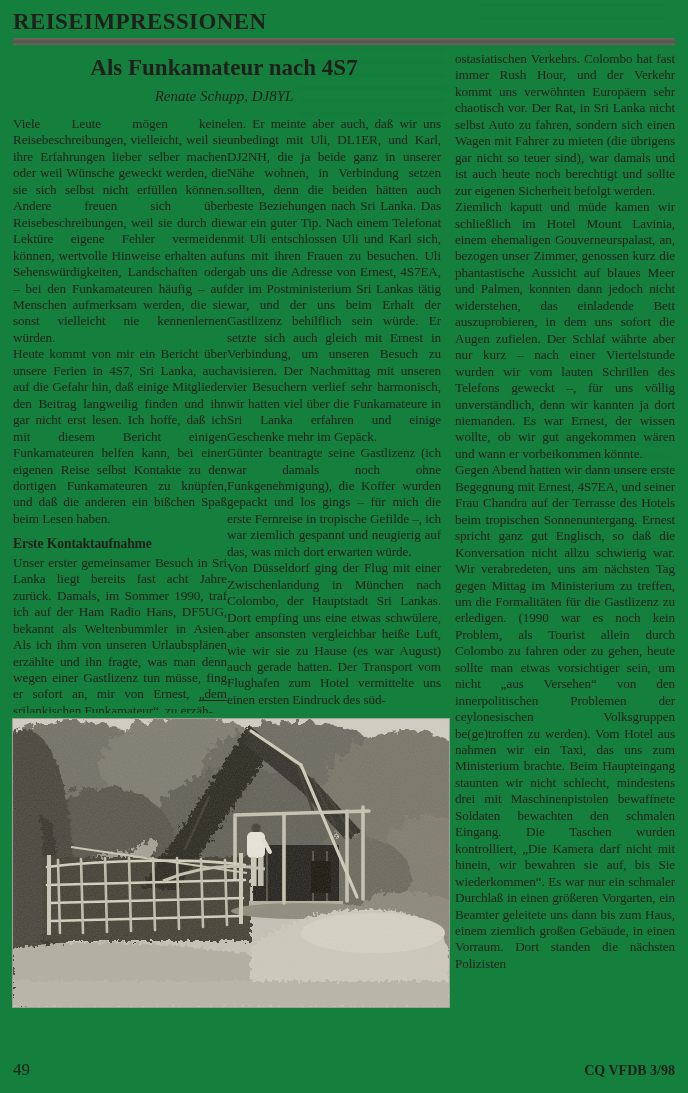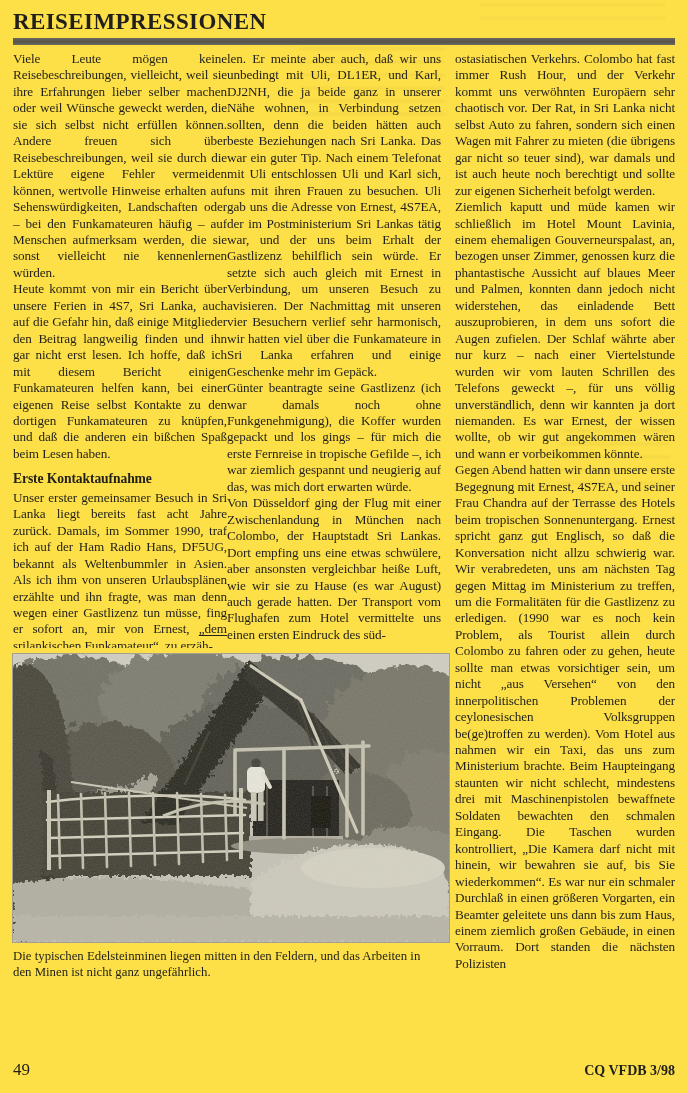--- a/index.html
+++ b/index.html
@@ -1,16 +1,16 @@
 <!DOCTYPE html>
 <html><head>
 <meta charset="utf-8">
 <style>
   html,body{margin:0;padding:0;background:#6e6e6e;}
-  .page{position:relative;width:688px;height:1093px;margin:0 auto;background:#fde047;
+  .page{position:relative;width:688px;height:1093px;margin:0 auto;background:#15803d;
         font-family:"Liberation Serif",serif;color:#201f1b;overflow:hidden;
         box-shadow:0 0 6px rgba(0,0,0,.4);}
   .inner{padding:9px 13px 0 13px;}
   .kicker{font-size:23px;font-weight:bold;letter-spacing:.4px;line-height:26px;}
   .rule{height:7px;margin-top:3px;background:linear-gradient(180deg,#6b6962 0%,#565349 55%,#6b6962 100%);}
   .content{display:flex;gap:6px;margin-top:6px;}
   .left-group{width:436px;flex:0 0 436px;}
   .titleblock{text-align:center;margin:3px 14px 11px 0;}
   .title{font-size:23px;font-weight:bold;line-height:27px;}
   .byline{font-size:15px;font-style:italic;margin-top:6px;line-height:18px;}
@@ -41,20 +41,24 @@
   <div class="bleed bleed1"></div>
   <div class="bleed bleed2"></div>
   <div class="bleed bleed3"></div>
 
   <div class="inner">
     <div class="kicker">REISEIMPRESSIONEN</div>
     <div class="rule"></div>
 
     <div class="content">
       <div class="left-group">
+        <div class="titleblock">
+          <div class="title">Als Funkamateur nach 4S7</div>
+          <div class="byline">Renate Schupp, DJ8YL</div>
+        </div>
 
         <div class="cols">
           <div class="col colA">
             <p class="body-p">Viele Leute mögen keine Reisebeschreibungen, vielleicht, weil sie ihre Erfahrungen lieber selber machen oder weil Wünsche geweckt werden, die sie sich selbst nicht erfüllen können. Andere freuen sich über Reisebeschreibungen, weil sie durch die Lektüre eigene Fehler vermeiden können, wertvolle Hinweise erhalten auf Sehenswürdigkeiten, Landschaften oder – bei den Funkamateuren häufig – auf Menschen aufmerksam werden, die sie sonst vielleicht nie kennenlernen würden.</p>
             <p class="body-p">Heute kommt von mir ein Bericht über unsere Ferien in 4S7, Sri Lanka, auch auf die Gefahr hin, daß einige Mitglieder den Beitrag langweilig finden und ihn gar nicht erst lesen. Ich hoffe, daß ich mit diesem Bericht einigen Funkamateuren helfen kann, bei einer eigenen Reise selbst Kontakte zu den dortigen Funkamateuren zu knüpfen, und daß die anderen ein bißchen Spaß beim Lesen haben.</p>
             <p class="subhead">Erste Kontaktaufnahme</p>
             <p class="body-p"><span>Unser erster gemeinsamer Besuch in Sri Lanka liegt bereits fast acht Jahre zurück. Damals, im Sommer 1990, traf ich auf der Ham Radio Hans, DF5UG, bekannt als Weltenbummler in Asien. Als ich ihm von unseren Urlaubsplänen erzählte und ihn fragte, was man denn wegen einer Gastlizenz tun müsse, fing er sofort an, mir von Ernest, </span><u>„dem srilankischen Funkamateur“</u><span>, zu erzäh-</span></p>
           </div>
 
           <div class="col colB">
@@ -169,21 +173,20 @@
 
             <path d="M238,228 C276,196 330,185 382,192 C416,198 436,212 436,242 L436,288 L238,288 Z" fill="#cfccbe" filter="url(#rough2)"></path>
             <ellipse cx="360" cy="214" rx="72" ry="20" fill="#d8d5c6"></ellipse>
 
             <path d="M0,230 C80,218 160,224 238,236 L238,288 L0,288 Z" fill="#b2b0a2" filter="url(#rough2)"></path>
             <rect x="0" y="262" width="436" height="26" fill="#bab7a9" filter="url(#rough2)"></rect>
 
             <rect width="436" height="288" filter="url(#grain)" opacity="0.45"></rect>
           </svg>
         </div>
-        <div class="caption">Die typischen Edelsteinminen liegen mitten in den Feldern, und das Arbeiten in den Minen ist nicht ganz ungefährlich.</div>
       </div>
 
       <div class="col colC">
         <p class="body-p">ostasiatischen Verkehrs. Colombo hat fast immer Rush Hour, und der Verkehr kommt uns verwöhnten Europäern sehr chaotisch vor. Der Rat, in Sri Lanka nicht selbst Auto zu fahren, sondern sich einen Wagen mit Fahrer zu mieten (die übrigens gar nicht so teuer sind), war damals und ist auch heute noch berechtigt und sollte zur eigenen Sicherheit befolgt werden.</p>
         <p class="body-p">Ziemlich kaputt und müde kamen wir schließlich im Hotel Mount Lavinia, einem ehemaligen Gouverneurspalast, an, bezogen unser Zimmer, genossen kurz die phantastische Aussicht auf blaues Meer und Palmen, konnten dann jedoch nicht widerstehen, das einladende Bett auszuprobieren, in dem uns sofort die Augen zufielen. Der Schlaf währte aber nur kurz – nach einer Viertelstunde wurden wir vom lauten Schrillen des Telefons geweckt –, für uns völlig unverständlich, denn wir kannten ja dort niemanden. Es war Ernest, der wissen wollte, ob wir gut angekommen wären und wann er vorbeikommen könnte.</p>
         <p class="body-p">Gegen Abend hatten wir dann unsere erste Begegnung mit Ernest, 4S7EA, und seiner Frau Chandra auf der Terrasse des Hotels beim tropischen Sonnenuntergang. Ernest spricht ganz gut Englisch, so daß die Konversation nicht allzu schwierig war. Wir verabredeten, uns am nächsten Tag gegen Mittag im Ministerium zu treffen, um die Formalitäten für die Gastlizenz zu erledigen. (1990 war es noch kein Problem, als Tourist allein durch Colombo zu fahren oder zu gehen, heute sollte man etwas vorsichtiger sein, um nicht „aus Versehen“ von den innerpolitischen Problemen der ceylonesischen Volksgruppen be(ge)troffen zu werden). Vom Hotel aus nahmen wir ein Taxi, das uns zum Ministerium brachte. Beim Haupteingang staunten wir nicht schlecht, mindestens drei mit Maschinenpistolen bewaffnete Soldaten bewachten den schmalen Eingang. Die Taschen wurden kontrolliert, „Die Kamera darf nicht mit hinein, wir bewahren sie auf, bis Sie wiederkommen“. Es war nur ein schmaler Durchlaß in einen größeren Vorgarten, ein Beamter geleitete uns dann bis zum Haus, einem ziemlich großen Gebäude, in einen Vorraum. Dort standen die nächsten Polizisten</p>
       </div>
     </div>
   </div>
 

